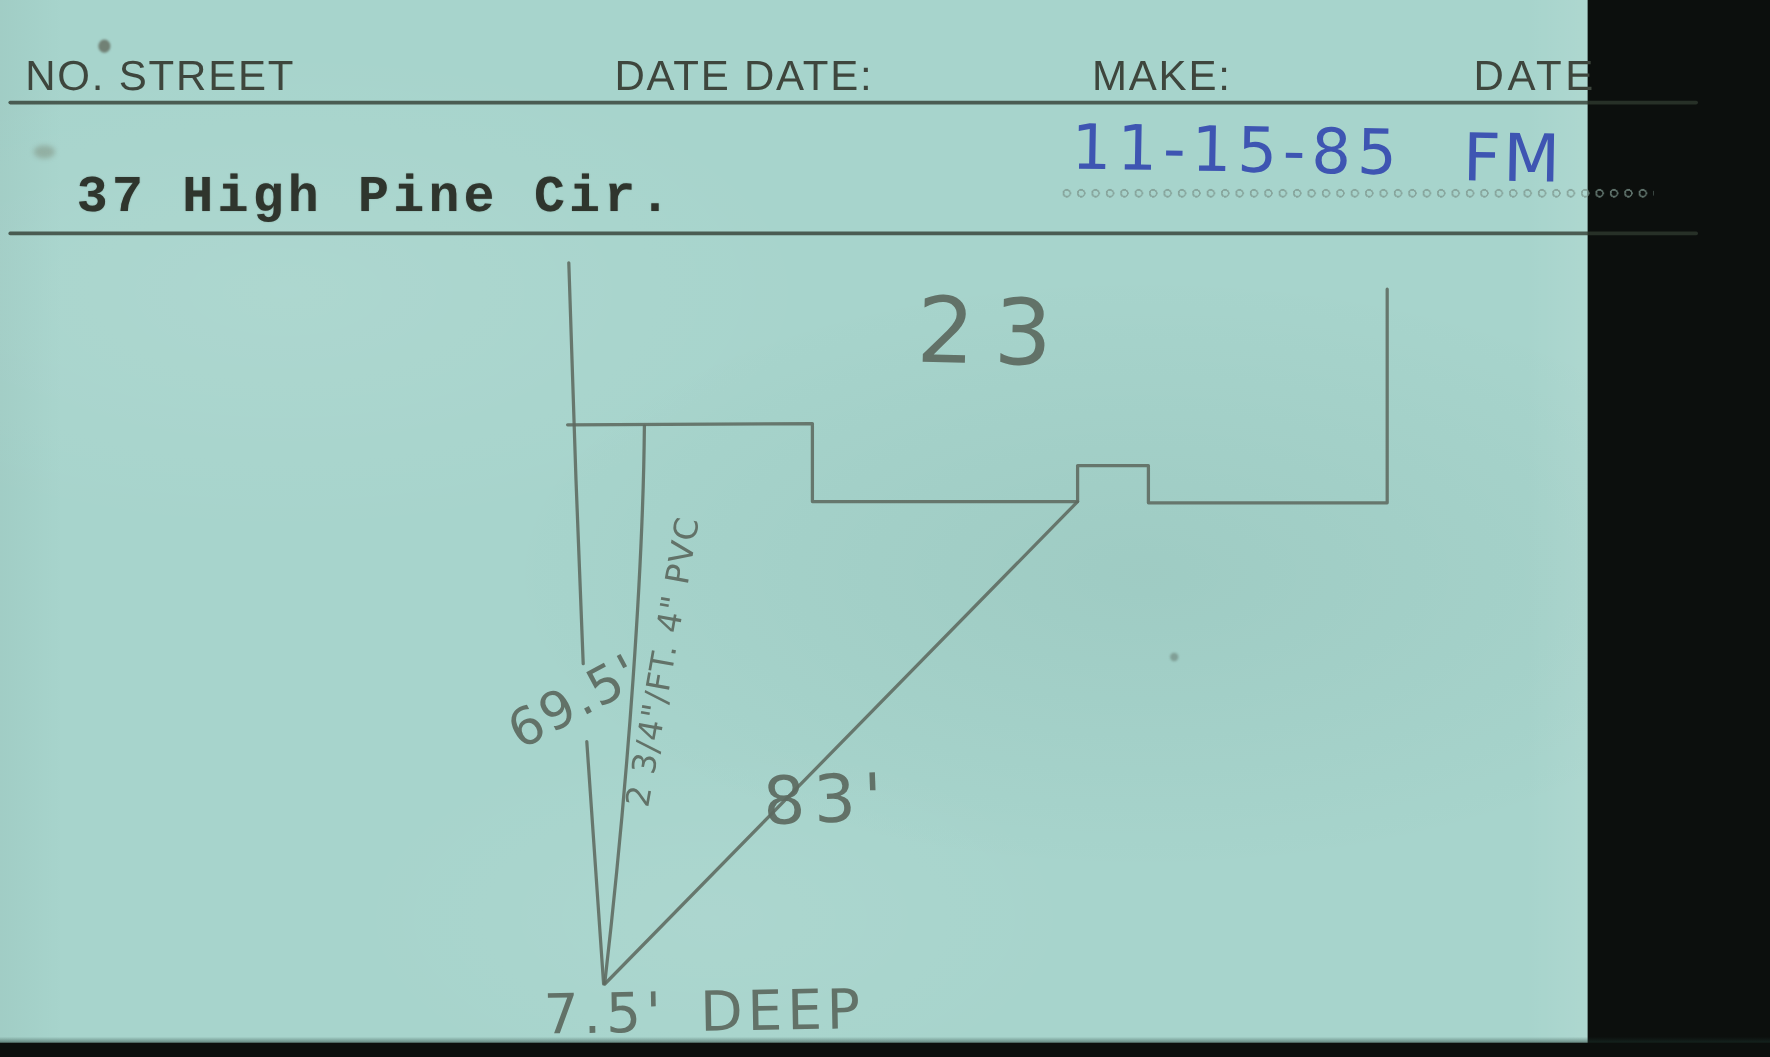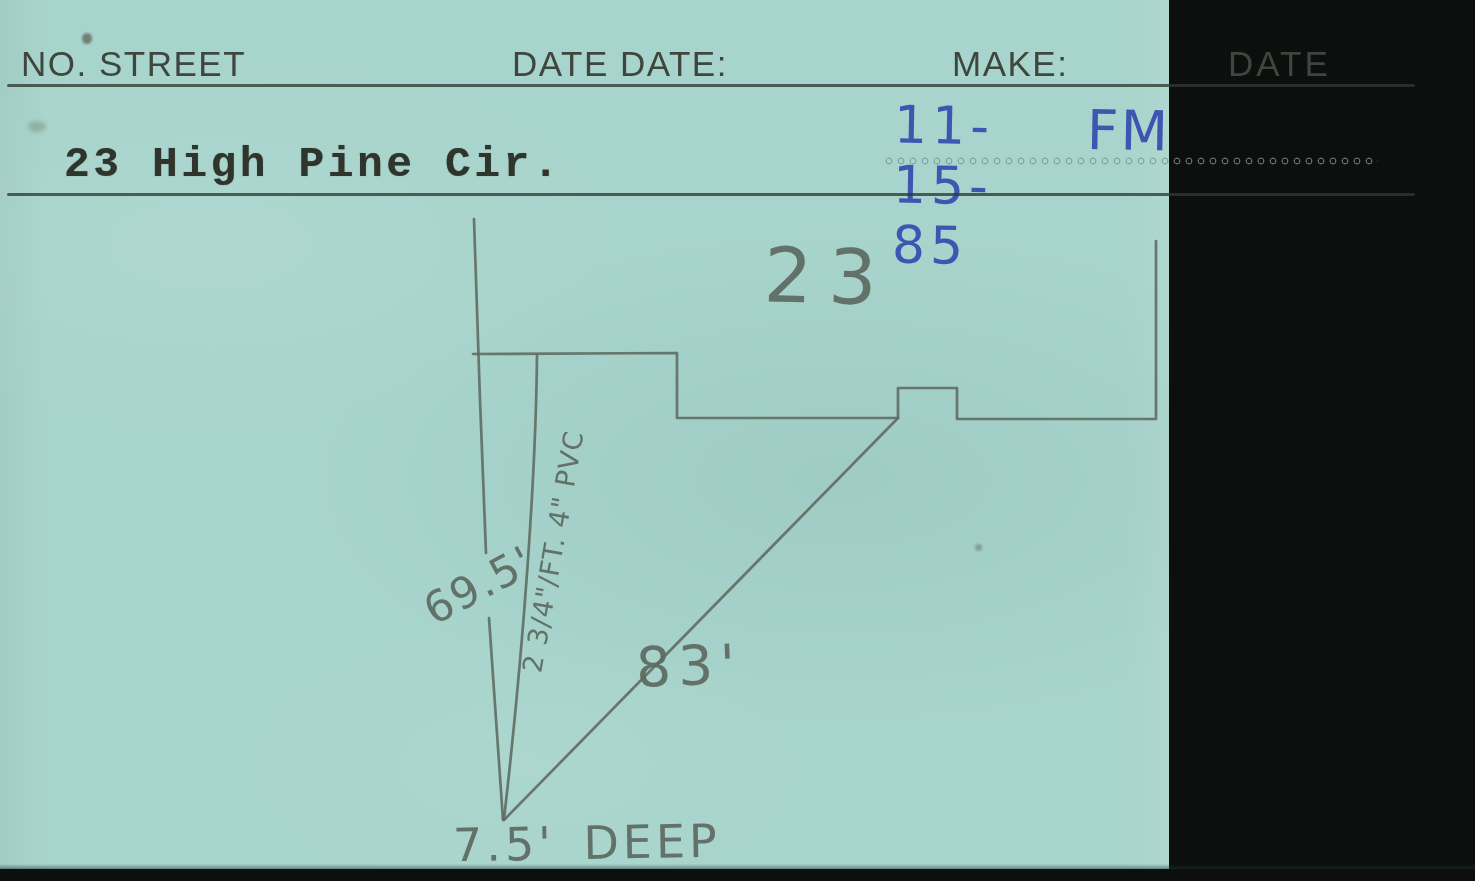--- a/index.html
+++ b/index.html
@@ -9,42 +9,42 @@
     --typewriter-ink:#2f352d;
     --stamp-ink:#7b948b;
     --pen-blue:#3e55b2;
     --edge-black:#0c0f0d;
   }
   *{margin:0;padding:0;box-sizing:border-box;}
   html,body{width:1475px;height:881px;overflow:hidden;}
   body{font-family:"Liberation Sans", sans-serif;background:var(--edge-black);position:relative;}
 
   .card{
-    position:absolute;left:0;top:0;width:1169px;height:869px;
+    position:absolute;left:0;top:0;width:1323px;height:869px;
     background-color:var(--card-bg);
     background-image:
       radial-gradient(ellipse 700px 320px at 18% 28%, rgba(255,255,255,.07), transparent 65%),
       radial-gradient(ellipse 900px 420px at 72% 55%, rgba(0,45,35,.05), transparent 60%),
       radial-gradient(ellipse 520px 260px at 45% 88%, rgba(255,255,255,.06), transparent 60%),
       linear-gradient(to right, rgba(0,30,25,.04), rgba(255,255,255,0) 4%, rgba(255,255,255,0) 96%, rgba(255,255,255,.08));
   }
 
   .speck{position:absolute;border-radius:50%;}
   .speck.s1{left:82px;top:33px;width:10px;height:11px;background:rgba(70,60,45,.55);filter:blur(1px);}
   .speck.s2{left:28px;top:121px;width:18px;height:11px;background:rgba(95,85,60,.28);filter:blur(2px);}
   .speck.s3{left:975px;top:544px;width:7px;height:7px;background:rgba(80,90,80,.4);filter:blur(1px);}
 
   .hlabel{
     position:absolute;top:44px;
     font-size:35px;letter-spacing:1.5px;color:var(--header-ink);
     font-family:"Liberation Sans", sans-serif;
   }
   .hl-no-street{left:21px;}
   .hl-date-inst{left:512px;}
-  .hl-make{left:910px;margin-left:42px;}
+  .hl-make{left:910px;}
   .hl-size{left:1228px;letter-spacing:3px;}
 
   .rule{position:absolute;left:7px;width:1408px;height:3px;background:rgba(48,58,48,.78);border-radius:2px;}
   .rule1{top:84px;}
   .rule2{top:193px;}
 
   .address{
     position:absolute;left:64px;top:140px;
     font-family:"Liberation Mono","DejaVu Sans Mono",monospace;
     font-weight:bold;font-size:43px;letter-spacing:3.5px;
@@ -103,21 +103,21 @@
   <div class="speck s2"></div>
   <div class="speck s3"></div>
 
   <span class="hlabel hl-no-street">NO. STREET</span>
   <span class="hlabel hl-date-inst">DATE DATE:</span>
   <span class="hlabel hl-make">MAKE:</span>
   <span class="hlabel hl-size">DATE</span>
 
   <div class="rule rule1"></div>
 
-  <div class="address">23 High Pine Cir.</div>
+  <div class="address">37 High Pine Cir.</div>
 
   <div class="dotted"></div>
   <div class="pen">
     <span class="datev">11-15-85</span>
     <span class="initials">FM</span>
   </div>
 
   <div class="rule rule2"></div>
 
   <svg class="sketch" viewBox="0 0 1475 881">

